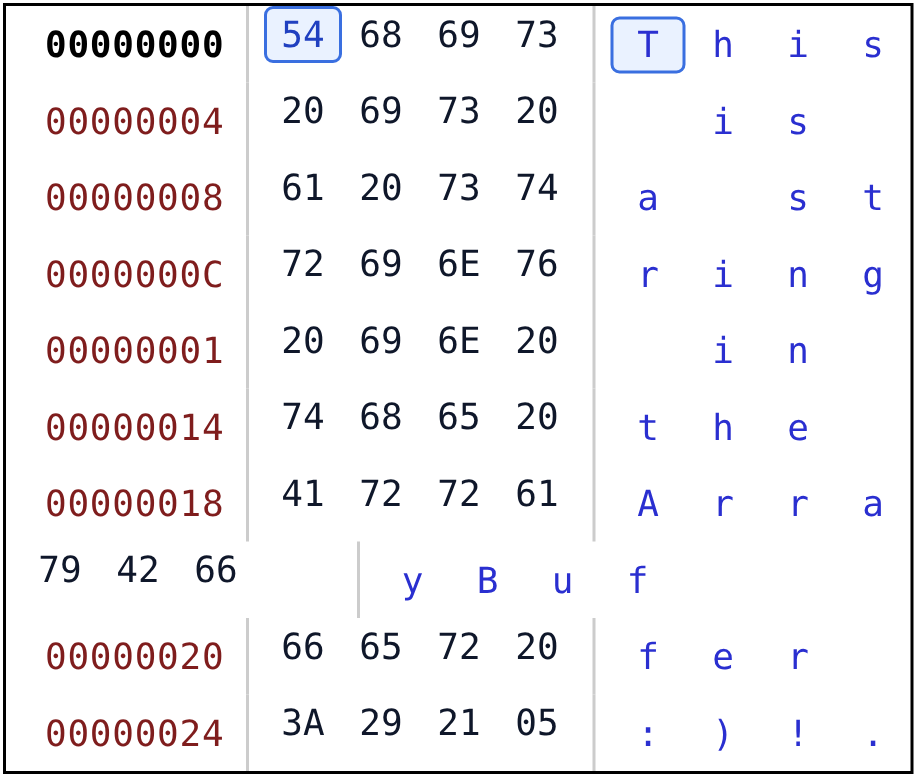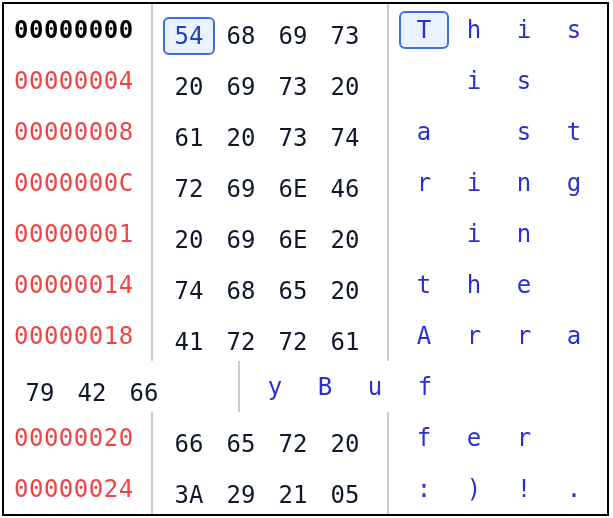--- a/index.html
+++ b/index.html
@@ -22,28 +22,29 @@
   }
   .offset-col {
     width: 149px;
     padding-left: 10px;
     border-right: 2px solid #ccc;
     height: 100%;
     display: flex;
     align-items: center;
     font-weight: 700;
     letter-spacing: 0.5px;
-  }
-  .offset-col.inactive { color: #ef4444; font-weight: 400; }
+    margin-left: 16px;
+  }
+  .offset-col.inactive { color: #7f1d1d; font-weight: 400; }
   .bytes-col {
     width: 236px;
     border-right: 2px solid #ccc;
     height: 100%;
     display: flex;
-    align-items: flex-end;
+    align-items: flex-start;
     padding-left: 10px;
     gap: 0;
   }
   .byte-cell {
     width: 52px;
     height: 38px;
     display: flex;
     align-items: center;
     justify-content: center;
     color: #0f172a;
@@ -123,21 +124,21 @@
         <div class="ascii-cell space"> </div>
         <div class="ascii-cell">s</div>
         <div class="ascii-cell">t</div>
       </div>
     </div><div class="row">
       <div class="offset-col inactive">0000000C</div>
       <div class="bytes-col">
         <div class="byte-cell">72</div>
         <div class="byte-cell">69</div>
         <div class="byte-cell">6E</div>
-        <div class="byte-cell">46</div>
+        <div class="byte-cell">76</div>
       </div>
       <div class="ascii-col">
         <div class="ascii-cell">r</div>
         <div class="ascii-cell">i</div>
         <div class="ascii-cell">n</div>
         <div class="ascii-cell">g</div>
       </div>
     </div><div class="row">
       <div class="offset-col inactive">00000001</div>
       <div class="bytes-col">

